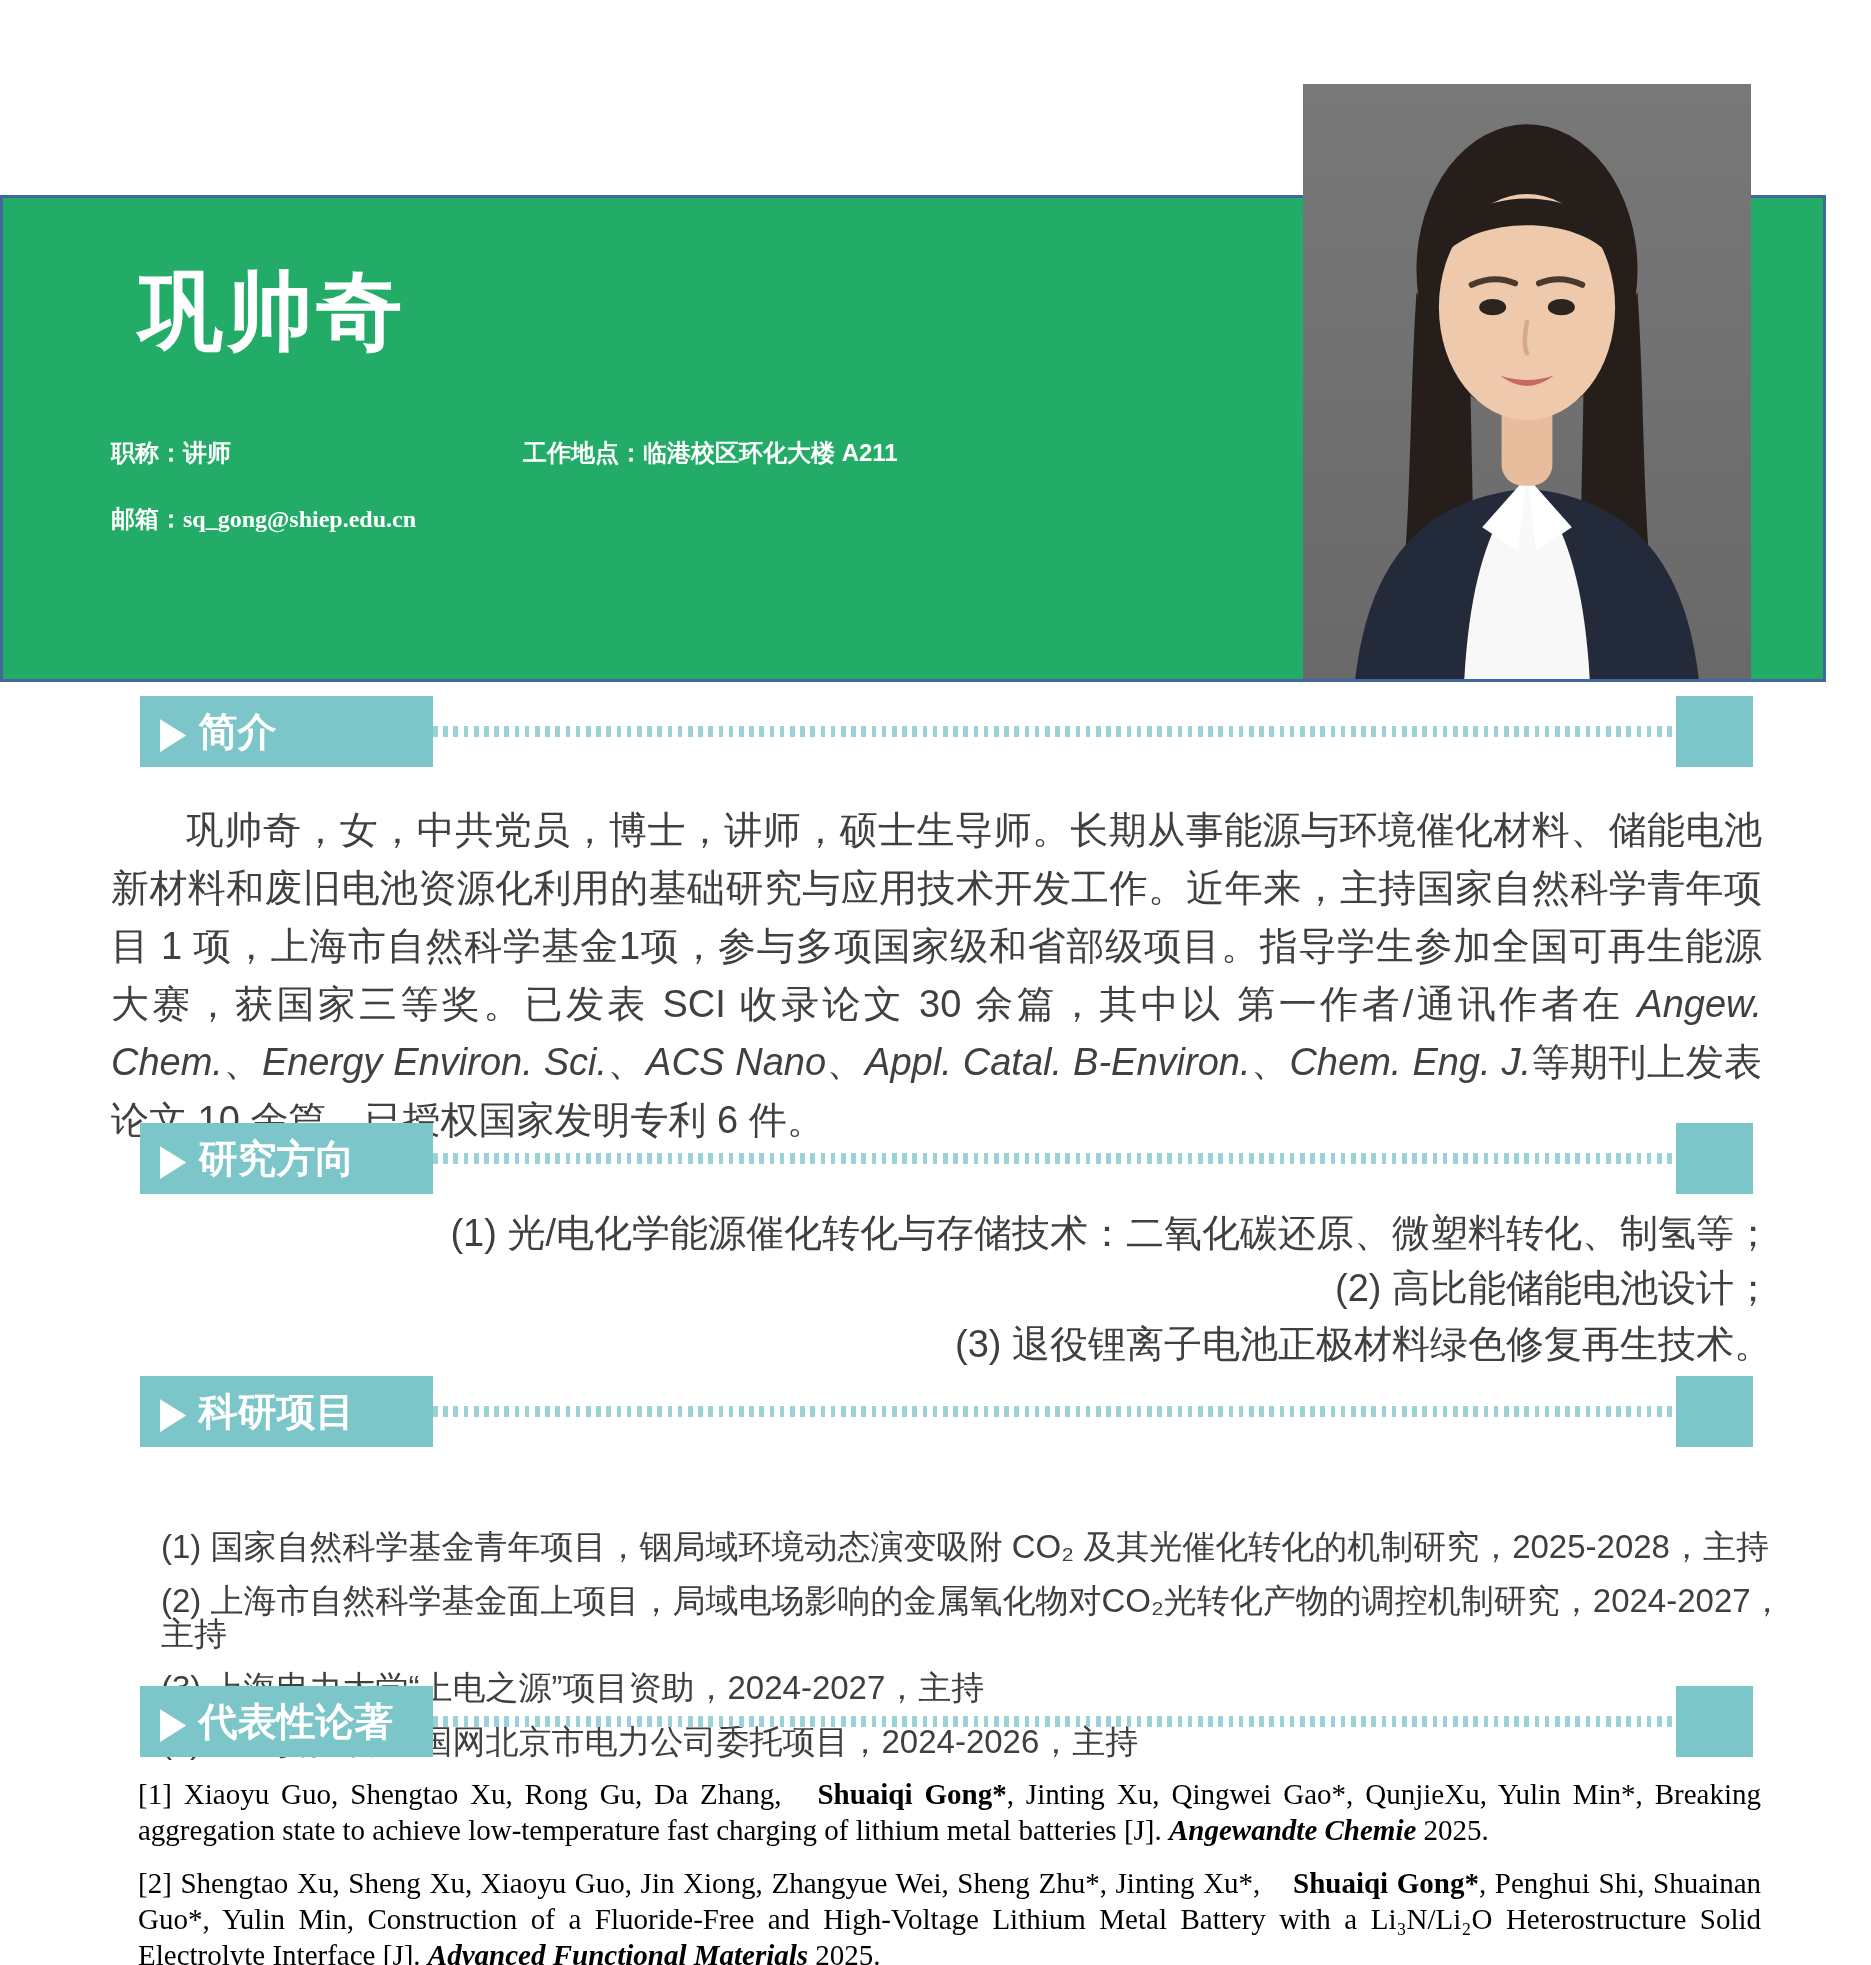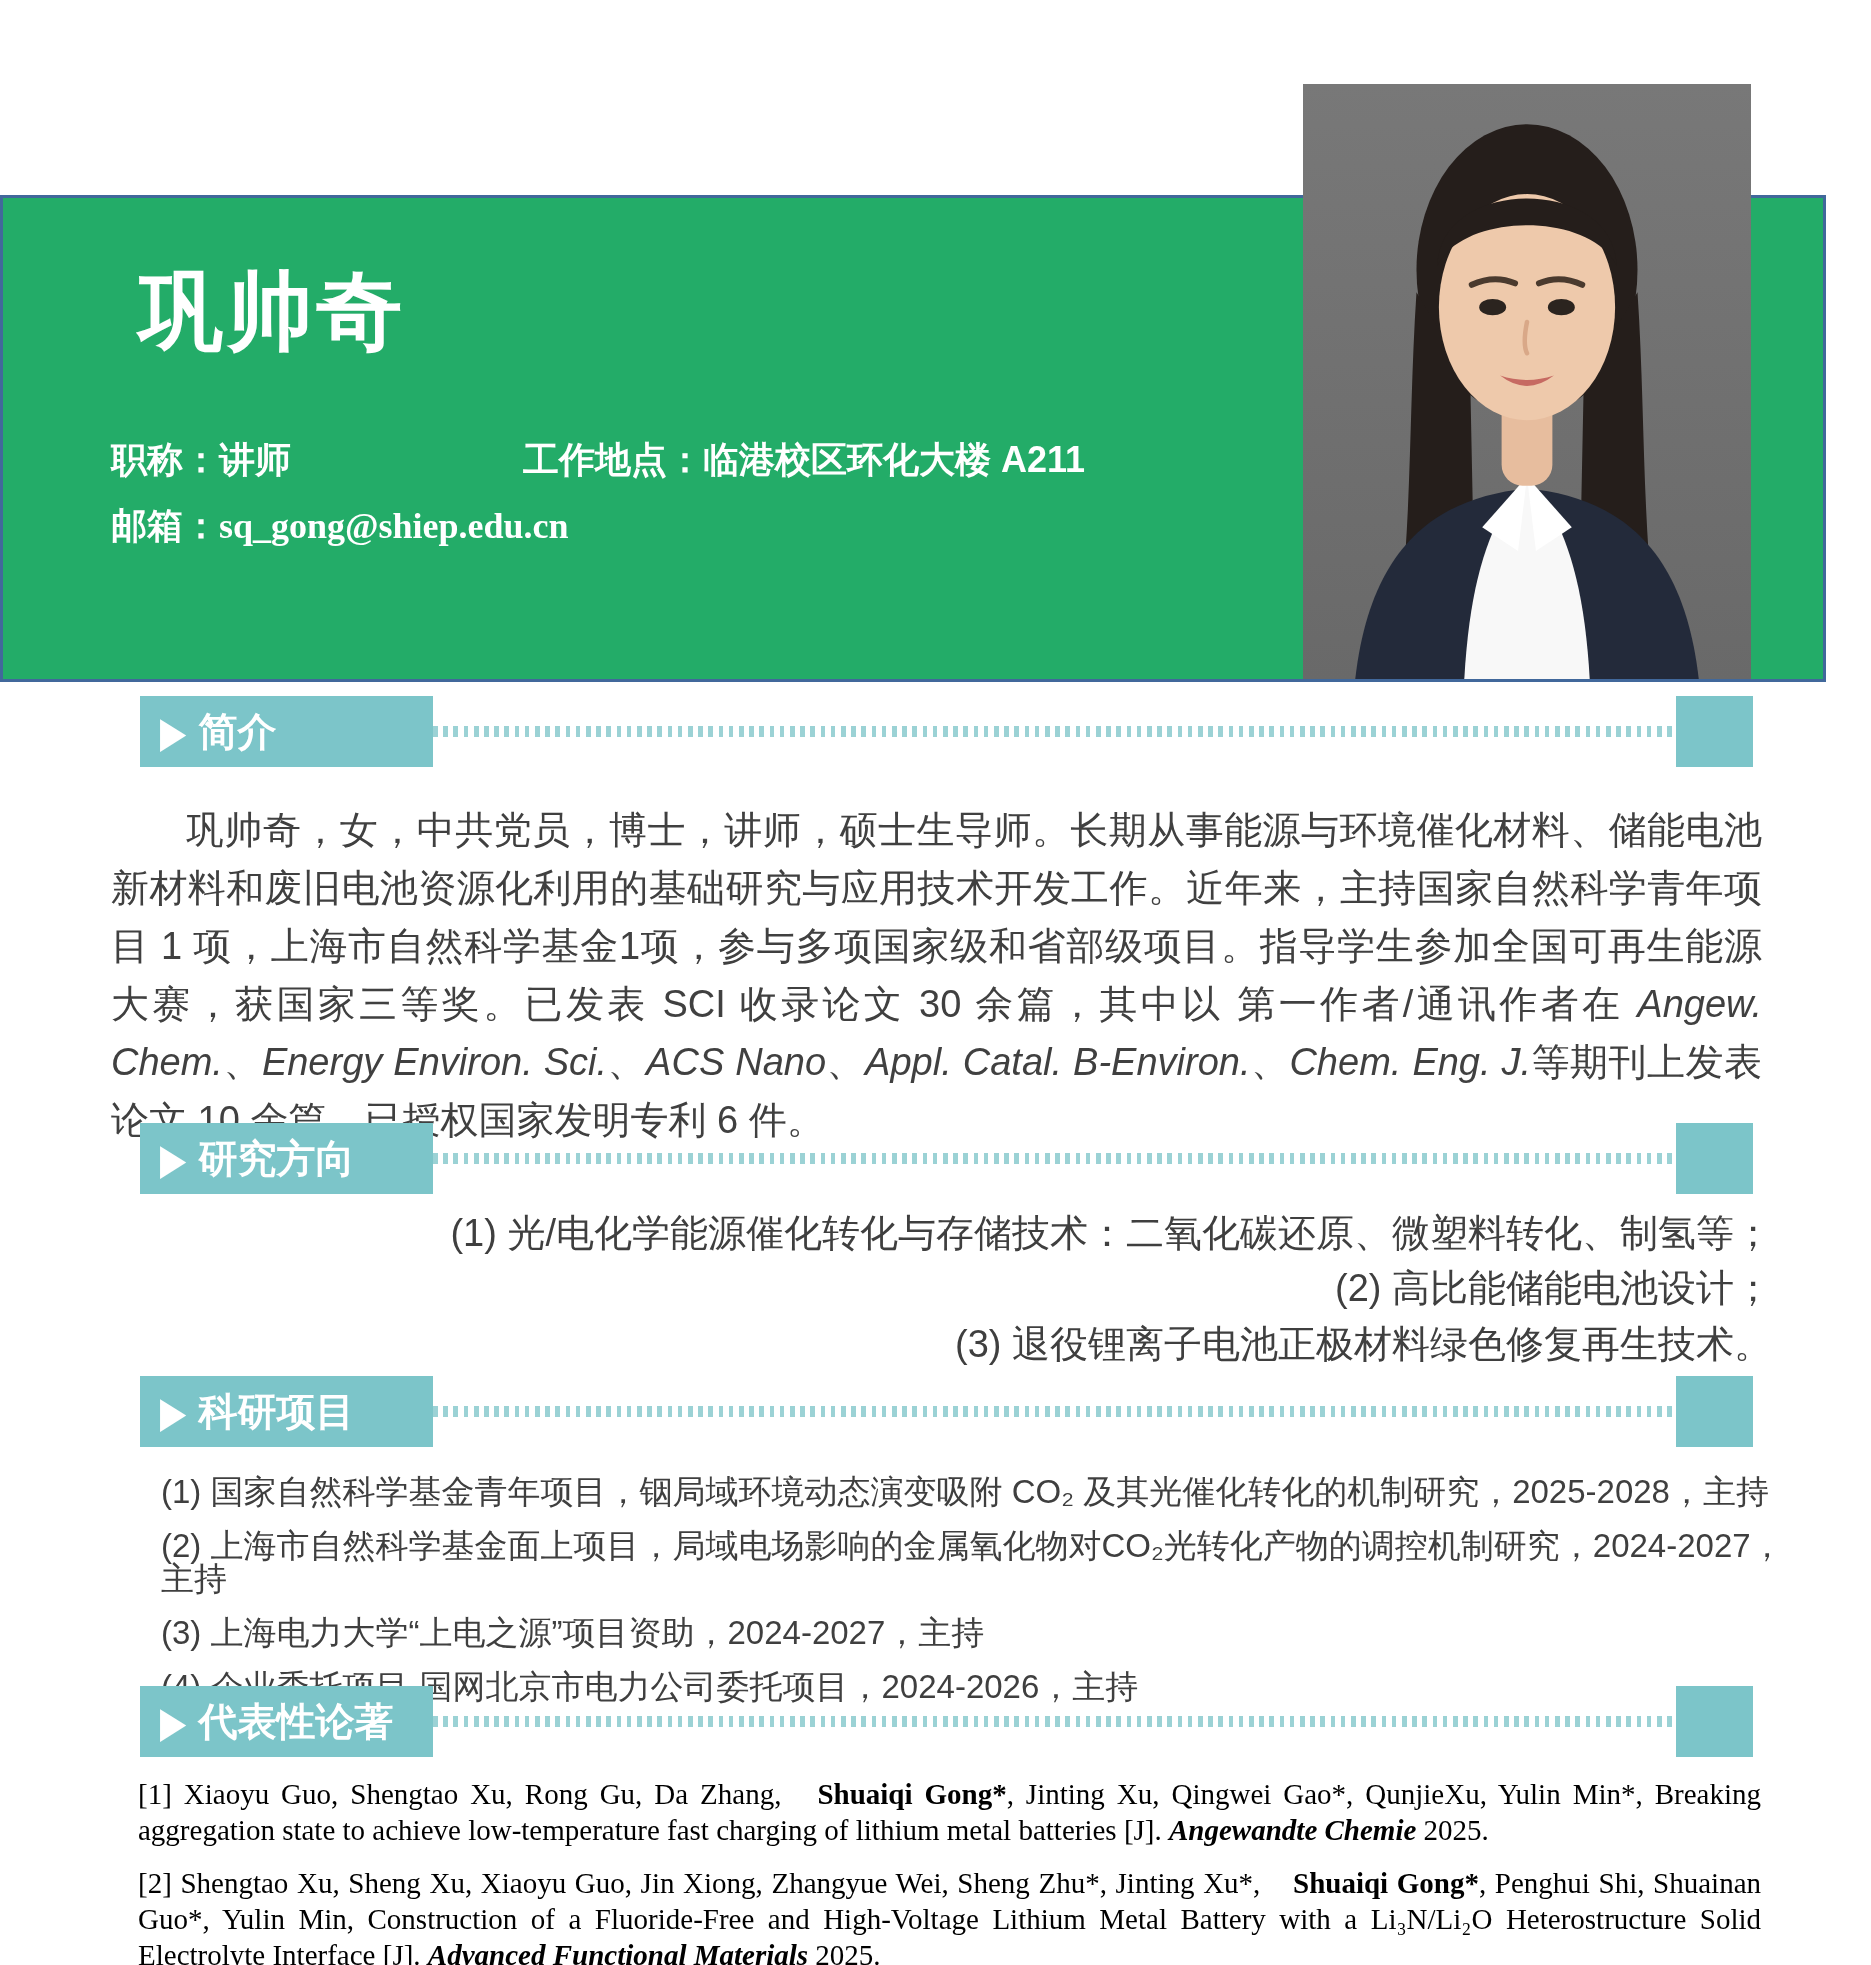--- a/index.html
+++ b/index.html
@@ -18,21 +18,21 @@
     border:3.5px solid #41689B;
     box-sizing:border-box;
   }
   .faculty-name{
     position:absolute;left:138px;top:268px;
     font-size:86px;font-weight:bold;color:#ffffff;
     line-height:1;letter-spacing:3.1px;margin:0;
   }
   .hdr-info{
     position:absolute;color:#ffffff;font-weight:bold;
-    font-size:36px;line-height:1.15;white-space:nowrap;
+    font-size:24px;line-height:1.15;white-space:nowrap;
   }
   .hdr-title{left:111px;top:439px;}
   .hdr-location{left:523px;top:439px;}
   .hdr-email{left:111px;top:506px;font-family:Liberation Serif, serif;}
   
   .photo{
     position:absolute;left:1303px;top:84px;
     width:448px;height:595px;overflow:hidden;
   }
   .photo svg{display:block;width:100%;height:100%;}
@@ -72,21 +72,21 @@
     text-align:justify;text-indent:75px;
   }
   
   .research-list{
     position:absolute;left:161px;top:1214px;width:1611px;
     font-size:38px;color:#3F3F3F;
   }
   .research-list .list-row{line-height:38px;margin-bottom:17.3px;text-align:right;}
   
   .projects-list{
-    position:absolute;left:161px;top:1475px;width:1635px;
+    position:absolute;left:161px;top:1530px;width:1635px;
     font-size:33px;color:#3F3F3F;
   }
   .projects-list .list-row{line-height:33px;margin-bottom:21px;}
   
   .pubs{
     position:absolute;left:138px;top:1776px;width:1623px;
     font-family:"Liberation Serif",serif;
     font-size:29px;line-height:36px;color:#000000;
     text-align:justify;
   }

